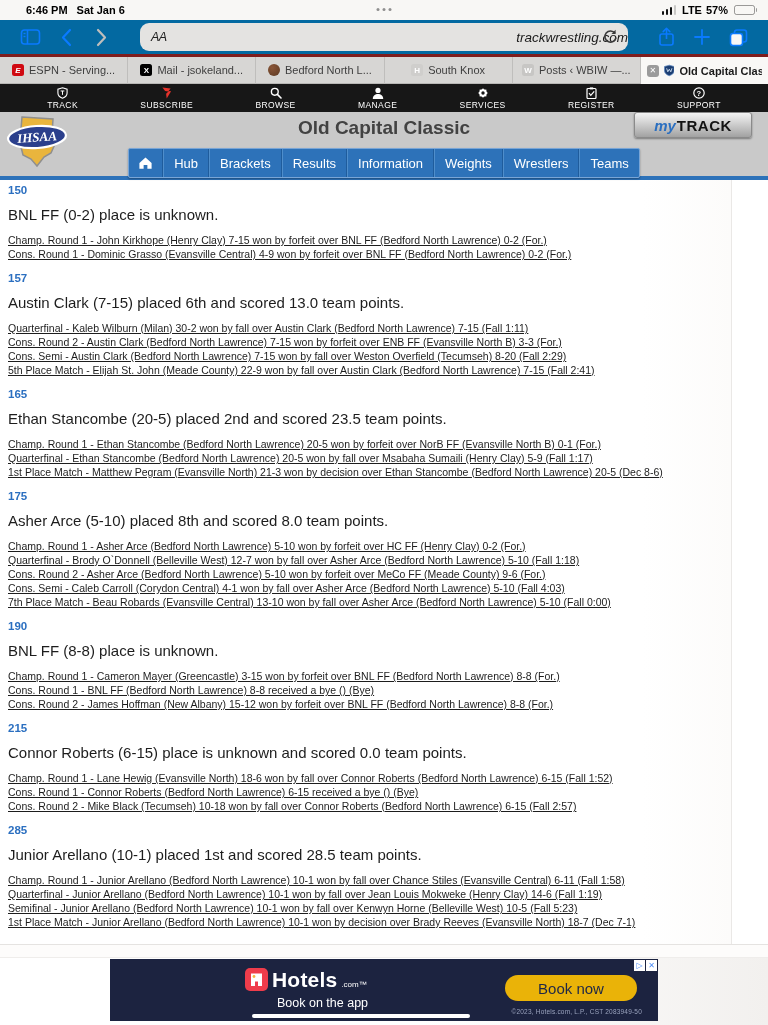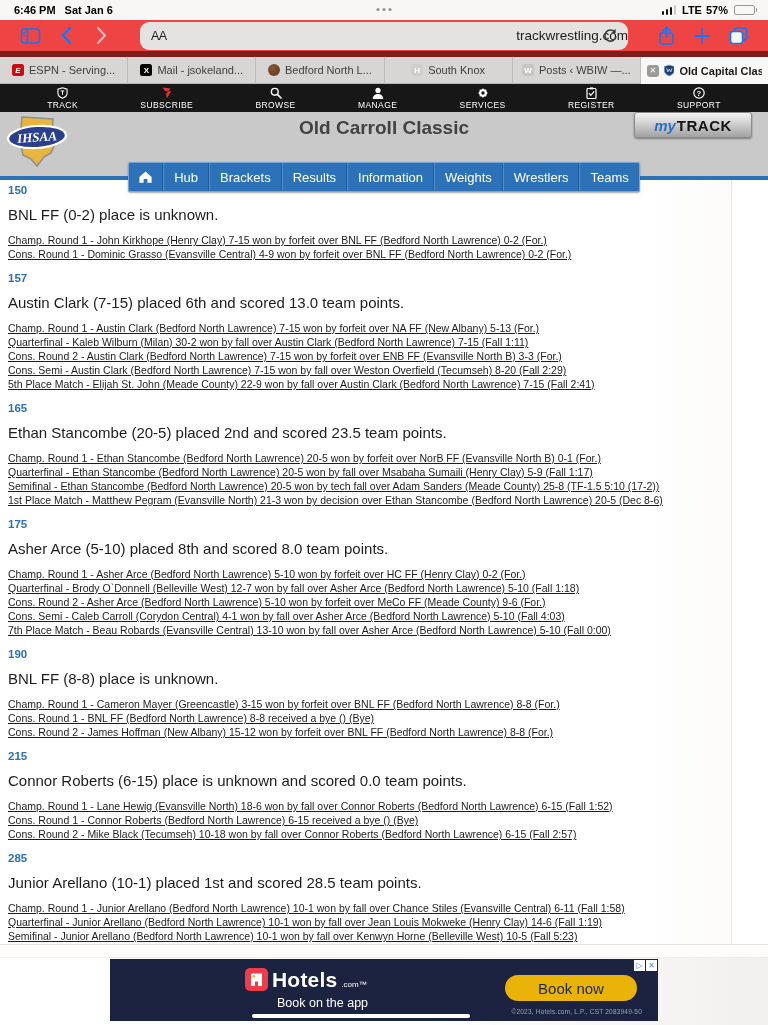--- a/index.html
+++ b/index.html
@@ -1,34 +1,34 @@
 <!DOCTYPE html>
 <html><head>
 <meta charset="utf-8">
 <style>
   * { margin:0; padding:0; box-sizing:border-box; }
   body { background:#fff; font-family:"Liberation Sans","DejaVu Sans",sans-serif; }
   .page { width:768px; height:1025px; position:relative; background:#fff; overflow:hidden; margin:0 auto; }
 
   
-  .status-bar { height:20px; background:#f8f7f5; display:flex; align-items:center; justify-content:space-between; padding:0 11px 0 14px; font-size:11px; font-weight:700; color:#000; position:relative; }
+  .status-bar { height:20px; background:#f8f7f5; display:flex; align-items:center; justify-content:space-between; padding:0 11px 0 26px; font-size:11px; font-weight:700; color:#000; position:relative; }
   .status-left { display:flex; gap:9px; align-items:center; }
   .mt-dots { position:absolute; left:50%; top:8px; transform:translateX(-50%); display:flex; gap:3px; }
   .mt-dots i { width:3px; height:3px; border-radius:50%; background:#8f8f8f; }
   .status-right { display:flex; align-items:center; gap:4px; font-weight:600; }
   .sig { display:flex; align-items:flex-end; gap:1.5px; height:10px; margin-right:2px; }
   .sig i { width:2.5px; background:#111; border-radius:1px; display:block; }
   .sig i:nth-child(1){height:4px;} .sig i:nth-child(2){height:6px;} .sig i:nth-child(3){height:8px;} .sig i:nth-child(4){height:10px; background:#c9c8c6;}
   .battery { display:flex; align-items:center; margin-left:2px; }
   .batt-body { width:21px; height:10px; border:1px solid rgba(0,0,0,.38); border-radius:2.5px; padding:1px; }
   .batt-fill { width:57%; height:100%; background:#000; border-radius:1px; }
   .batt-nub { width:1.5px; height:4px; background:rgba(0,0,0,.38); border-radius:0 1px 1px 0; margin-left:.5px; }
 
   
-  .toolbar { height:37px; background:#ef4444; display:flex; align-items:center; padding:0 12px; border-bottom:6px solid #7f1d1d; }
+  .toolbar { height:37px; background:#0369a1; display:flex; align-items:center; padding:0 12px; border-bottom:3px solid #7f1d1d;font-style:italic; }
   .tb-btn { width:36px; display:flex; justify-content:center; align-items:center; cursor:default; }
   .url-bar { flex:1; height:28px; background:#e4e3e1; border-radius:9px; display:flex; align-items:center; padding:0 11px; margin:0 20px; position:relative; }
   .reader-btn { font-size:12.5px; color:#222; letter-spacing:-.5px; }
   .url-text { position:absolute; left:0; right:0; text-align:right; font-size:13.5px; color:#1a1a1a; }
   .refresh { margin-left:auto; z-index:2; display:flex; }
 
   
   .tab-strip { height:27px; display:flex; background:#d7d6d4; }
   .tab { flex:1; display:flex; align-items:center; justify-content:center; gap:5px; font-size:11px; color:#3e3e3e; background:#d7d6d4; border-right:1px solid #bfbebc; border-bottom:1px solid #b8b7b5; overflow:hidden; white-space:nowrap; padding:0 6px; }
   .tab:last-child { border-right:none; }
@@ -49,21 +49,21 @@
 
   
   .site-header { height:31px; background:#c9c9c9; position:relative; }
   .header-title { text-align:center; line-height:31px; font-size:19px; font-weight:700; color:#424242; }
   .ihsaa-logo { position:absolute; left:6px; top:3px; width:62px; height:54px; z-index:6; }
   .mytrack { position:absolute; right:16px; top:0; width:118px; height:26px; background:linear-gradient(#f4f4f4,#a2a2a2); border:1px solid #8a8a8a; border-radius:3px; display:flex; align-items:center; justify-content:center; font-size:15px; font-weight:700; box-shadow:0 1px 2px rgba(0,0,0,.4); }
   .mytrack .my { color:#2b6fc0; font-style:italic; margin-right:1px; }
   .mytrack .trk { color:#131313; letter-spacing:.5px; }
 
   .event-nav-row { height:33px; background:#c9c9c9; display:flex; justify-content:center; }
-  .event-nav { display:flex; height:30px; margin-top:19px; background:#2d72b9; border:1px solid #79a5d6; border-radius:2px; box-shadow:0 1px 2px rgba(0,0,0,.35); }
+  .event-nav { display:flex; height:30px; margin-top:5px; background:#2d72b9; border:1px solid #79a5d6; border-radius:2px; box-shadow:0 1px 2px rgba(0,0,0,.35); }
   .en-item { display:flex; align-items:center; padding:0 10px; color:#fff; font-size:13px; border-left:1px solid #4f8ecb; border-right:1px solid #1f5c9c; cursor:default; }
   .en-item:first-child { border-left:none; width:34px; justify-content:center; padding:0; }
   .en-item:last-child { border-right:none; }
   .blue-rule { height:4px; background:#2d72b9; }
 
   
   .content { width:732px; height:764px; padding-left:8px; border-right:1px solid #eae8e6; overflow:hidden; background:linear-gradient(90deg,#fff 88%,#fcfbfa 100%); }
   .weight-heading { font-size:11.5px; line-height:14px; font-weight:700; color:#2b6fc0; margin:10px 0 0; }
   .weight-section:first-child .weight-heading { margin-top:3px; }
   .summary { font-size:15px; line-height:14px; color:#1d1d1d; margin:11px 0; }
@@ -263,21 +263,21 @@
       <span>SUPPORT</span>
     </a>
   </div>
 
   <div class="site-header">
     <svg class="ihsaa-logo" viewBox="0 0 62 54">
       <path d="M16 2 L47 4 L46 20 L49 29 L45 38 L38 42 L31 51 L25 44 L17 40 L14 28 L15 14 Z" fill="#e9b53d" stroke="#8f8f8f" stroke-width="1.5"></path>
       <ellipse cx="31" cy="22" rx="29" ry="11" fill="#2b3f8c" stroke="#fff" stroke-width="2.2" transform="rotate(-4 31 22)"></ellipse>
       <text x="31" y="26.5" font-size="13" font-style="italic" font-weight="bold" fill="#fff" text-anchor="middle" transform="rotate(-4 31 22)" font-family="Liberation Serif, serif">IHSAA</text>
     </svg>
-    <div class="header-title">Old Carroll Classic</div>
+    <div class="header-title">Old Capital Classic</div>
     <div class="mytrack">
       <span class="my">my</span>
         <span class="trk">TRACK</span>
     </div>
   </div>
 
   <div class="event-nav-row">
     <div class="event-nav">
       <a class="en-item">
         <svg width="15" height="14" viewBox="0 0 16 14">
@@ -301,34 +301,32 @@
         <p class="summary">BNL FF (0-2) place is unknown.</p>
         <div class="matches">
           <div class="match">Champ. Round 1 - John Kirkhope (Henry Clay) 7-15 won by forfeit over BNL FF (Bedford North Lawrence) 0-2 (For.)</div>
           <div class="match">Cons. Round 1 - Dominic Grasso (Evansville Central) 4-9 won by forfeit over BNL FF (Bedford North Lawrence) 0-2 (For.)</div>
         </div>
       </section>
       <section class="weight-section">
         <h3 class="weight-heading">157</h3>
         <p class="summary">Austin Clark (7-15) placed 6th and scored 13.0 team points.</p>
         <div class="matches">
-          <div class="match">Champ. Round 1 - Austin Clark (Bedford North Lawrence) 7-15 won by forfeit over NA FF (New Albany) 5-13 (For.)</div>
           <div class="match">Quarterfinal - Kaleb Wilburn (Milan) 30-2 won by fall over Austin Clark (Bedford North Lawrence) 7-15 (Fall 1:11)</div>
           <div class="match">Cons. Round 2 - Austin Clark (Bedford North Lawrence) 7-15 won by forfeit over ENB FF (Evansville North B) 3-3 (For.)</div>
           <div class="match">Cons. Semi - Austin Clark (Bedford North Lawrence) 7-15 won by fall over Weston Overfield (Tecumseh) 8-20 (Fall 2:29)</div>
           <div class="match">5th Place Match - Elijah St. John (Meade County) 22-9 won by fall over Austin Clark (Bedford North Lawrence) 7-15 (Fall 2:41)</div>
         </div>
       </section>
       <section class="weight-section">
         <h3 class="weight-heading">165</h3>
         <p class="summary">Ethan Stancombe (20-5) placed 2nd and scored 23.5 team points.</p>
         <div class="matches">
           <div class="match">Champ. Round 1 - Ethan Stancombe (Bedford North Lawrence) 20-5 won by forfeit over NorB FF (Evansville North B) 0-1 (For.)</div>
           <div class="match">Quarterfinal - Ethan Stancombe (Bedford North Lawrence) 20-5 won by fall over Msabaha Sumaili (Henry Clay) 5-9 (Fall 1:17)</div>
-          <div class="match">Semifinal - Ethan Stancombe (Bedford North Lawrence) 20-5 won by tech fall over Adam Sanders (Meade County) 25-8 (TF-1.5 5:10 (17-2))</div>
           <div class="match">1st Place Match - Matthew Pegram (Evansville North) 21-3 won by decision over Ethan Stancombe (Bedford North Lawrence) 20-5 (Dec 8-6)</div>
         </div>
       </section>
       <section class="weight-section">
         <h3 class="weight-heading">175</h3>
         <p class="summary">Asher Arce (5-10) placed 8th and scored 8.0 team points.</p>
         <div class="matches">
           <div class="match">Champ. Round 1 - Asher Arce (Bedford North Lawrence) 5-10 won by forfeit over HC FF (Henry Clay) 0-2 (For.)</div>
           <div class="match">Quarterfinal - Brody O`Donnell (Belleville West) 12-7 won by fall over Asher Arce (Bedford North Lawrence) 5-10 (Fall 1:18)</div>
           <div class="match">Cons. Round 2 - Asher Arce (Bedford North Lawrence) 5-10 won by forfeit over MeCo FF (Meade County) 9-6 (For.)</div>

